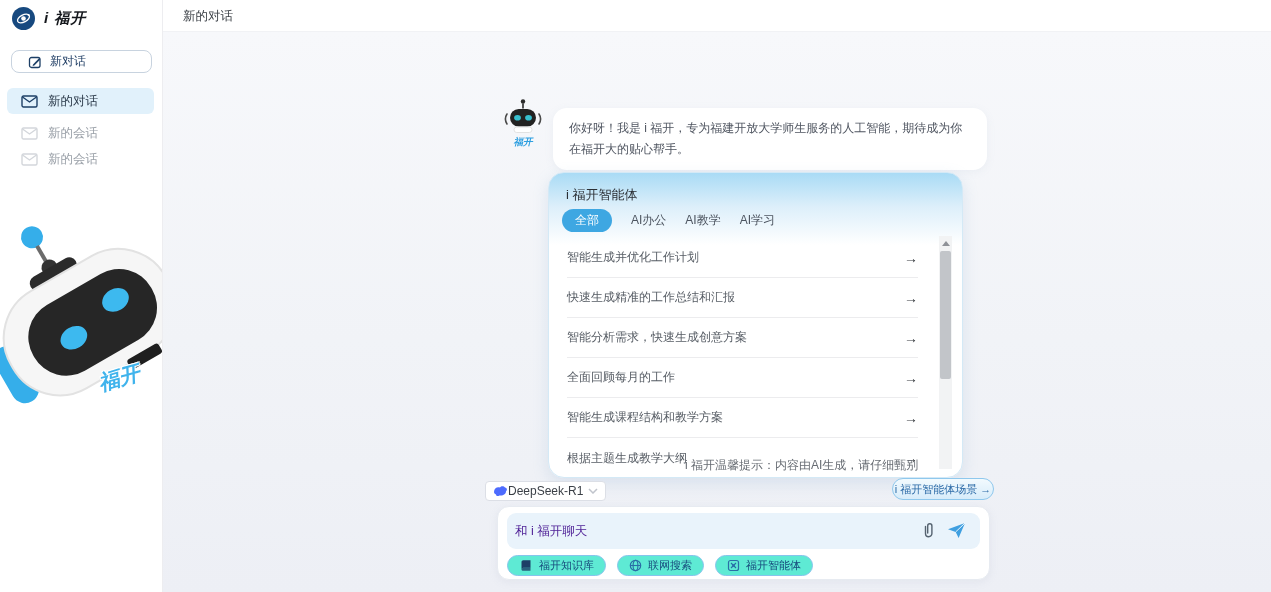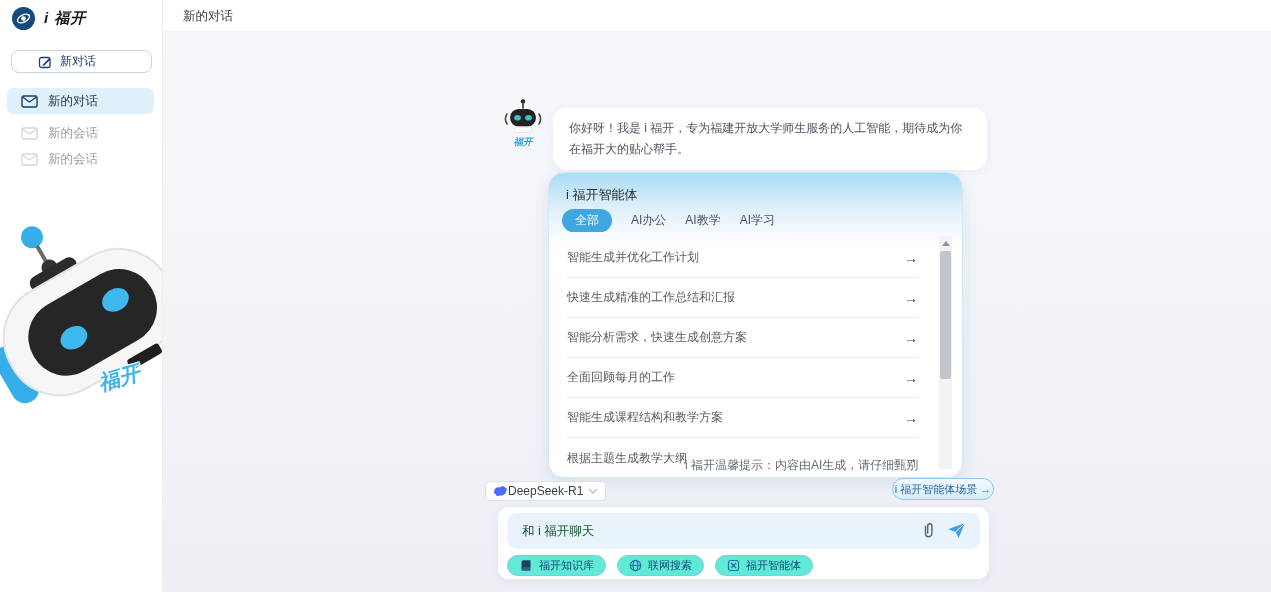--- a/index.html
+++ b/index.html
@@ -10,21 +10,21 @@
 
   
   .sidebar { position:absolute; left:0; top:0; width:163px; height:592px; background:#fff;
              border-right:1px solid #ededf0; overflow:hidden; z-index:3; }
   .logo-row { position:absolute; left:12px; top:7px; display:flex; align-items:center; gap:9px; }
   .logo-circle { width:23px; height:23px; border-radius:50%; background:#17497f; display:flex;
                  align-items:center; justify-content:center; flex:0 0 auto; }
   .app-title { font-size:15px; font-weight:800; font-style:italic; color:#15181d; letter-spacing:1px; }
   .new-chat-btn { position:absolute; left:11px; top:50px; width:141px; height:23px; background:#fff;
                   border:1px solid #c8d3df; border-radius:8px; display:flex; align-items:center; gap:8px;
-                  padding-left:26px; font-size:12px; color:#17365e; cursor:pointer;
+                  padding-left:16px; font-size:12px; color:#17365e; cursor:pointer;
                   font-family:"Liberation Sans", sans-serif; }
   .side-item { position:absolute; left:7px; width:147px; height:26px; display:flex; align-items:center;
                gap:10px; padding-left:14px; font-size:12.5px; border-radius:6px; cursor:pointer; }
   .side-item.active { top:88px; background:#e1f1fb; color:#2b3a4a; }
   .side-item.dim1 { top:120px; color:#9aa0a8; }
   .side-item.dim2 { top:146px; color:#9aa0a8; }
   .mascot { position:absolute; left:-28px; top:208px; width:205px; height:205px; }
   .mascot-label { position:absolute; left:98px; top:364px; font-size:21px; font-weight:800; font-style:italic;
                   color:#3fb3ec; transform:rotate(-16deg);
                   text-shadow:-1px -1px 0 #fff, 1px -1px 0 #fff, -1px 1px 0 #fff, 1px 1px 0 #fff; }
@@ -72,21 +72,21 @@
                     padding:0 7px; font-size:12px; color:#3a3f46; cursor:pointer; z-index:4; }
   .model-chevron { margin-left:auto; display:flex; }
   .scenes-btn { position:absolute; left:729px; top:446px; width:102px; height:22px; border-radius:999px;
                 border:1px solid #8fc8ed; background:linear-gradient(180deg,#f2fafe,#d7ecfa);
                 color:#2e6ca8; font-size:11px; cursor:pointer; z-index:4;
                 font-family:"Liberation Sans", sans-serif; }
   .input-card { position:absolute; left:334px; top:474px; width:493px; height:74px; background:#fff;
                 border:1px solid #e7ebf1; border-radius:12px; box-shadow:0 2px 8px rgba(150,160,180,0.12); }
   .input-area { position:absolute; left:9px; top:6px; right:9px; height:36px; background:#e9f3fb;
                 border-radius:9px; display:flex; align-items:center; cursor:text; }
-  .placeholder { margin-left:15px; font-size:12.5px; color:#14532d; }
+  .placeholder { margin-left:8px; font-size:12.5px; color:#4c1d95; }
   .clip-btn { position:absolute; right:44px; top:9px; cursor:pointer; display:flex; }
   .send-btn { position:absolute; right:14px; top:9px; cursor:pointer; display:flex; }
   .tools { position:absolute; left:9px; top:48px; display:flex; gap:11px; }
   .tool-pill { display:flex; align-items:center; gap:6px; height:21px; padding:0 11px; background:#5eead4;
                border:1px solid #86c4ec; border-radius:999px; font-size:11px; color:#174a7c; cursor:pointer;
                font-family:"Liberation Sans", sans-serif; }
 </style>
 </head>
 <body>
 

